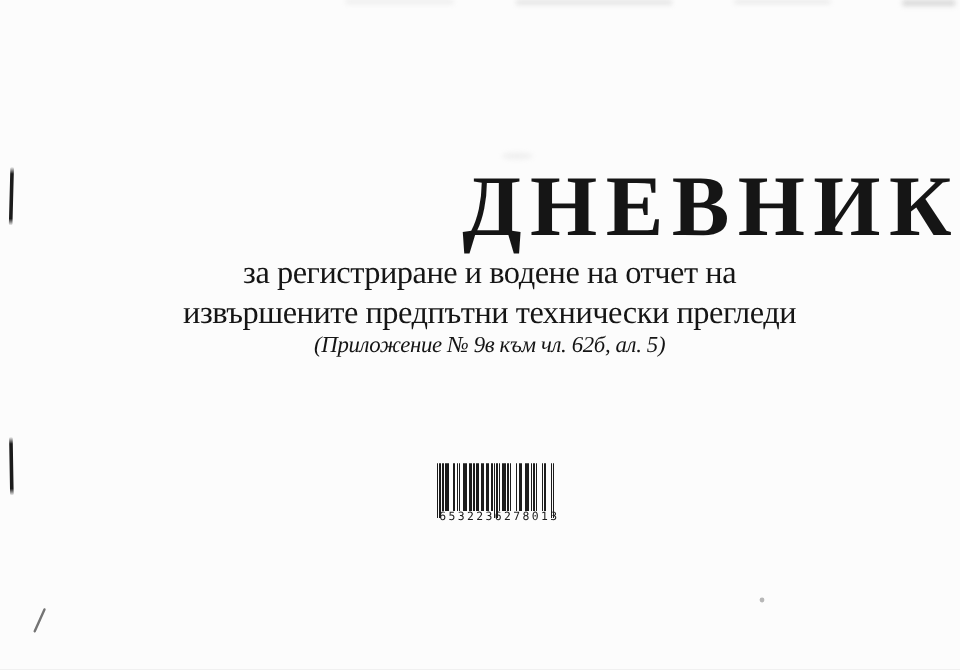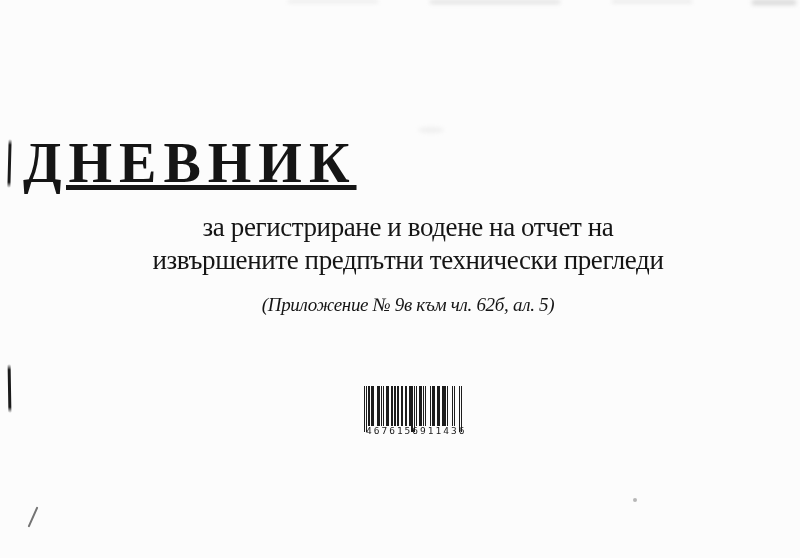--- a/index.html
+++ b/index.html
@@ -7,39 +7,37 @@
     position:relative;
     width:800px;height:558px;
     background:var(--paper,#fcfcfc);
     color:var(--ink,#151515);
     font-family:"Liberation Serif", serif;
     overflow:hidden;
   }
   .text-block{position:absolute;left:16px;top:0;width:784px;height:100%;}
   .doc-title{
     position:absolute;top:131px;left:0;width:100%;
-    text-align:left;
-    font-size:56px;font-weight:bold;
+    text-align:right;
+    font-size:72px;font-weight:bold;
     letter-spacing:7px;text-indent:7px;
     line-height:1.15;
     white-space:nowrap;
-    text-decoration:underline;
   }
   .doc-subtitle{
     position:absolute;top:211px;left:0;width:100%;
     text-align:center;
     font-size:27px;line-height:33px;letter-spacing:-0.4px;
     white-space:nowrap;
   }
   .doc-annotation{
     position:absolute;top:277px;left:0;width:100%;
     text-align:center;
     font-size:19px;font-style:italic;letter-spacing:-0.3px;
     white-space:nowrap;
-    margin-top:17px;
   }
   .barcode{position:absolute;left:364px;top:386px;width:100px;height:54px;}
   .barcode svg{position:absolute;left:0;top:0;fill:var(--barcode-ink,#1c1c1c);}
   .barcode-digits{
     position:absolute;left:0;top:39px;width:100%;
     text-align:center;
     font-family:"DejaVu Sans Mono", monospace;
     font-size:9.5px;letter-spacing:2px;text-indent:2px;
     color:var(--barcode-ink,#1c1c1c);
     white-space:nowrap;
@@ -134,19 +132,19 @@
         <rect x="72" y="0" width="1.08" height="40"></rect>
         <rect x="73" y="0" width="1.08" height="40"></rect>
         <rect x="76" y="0" width="1.08" height="40"></rect>
         <rect x="78" y="0" width="1.08" height="40"></rect>
         <rect x="80" y="0" width="1.08" height="40"></rect>
         <rect x="85" y="0" width="1.08" height="40"></rect>
         <rect x="87" y="0" width="1.08" height="40"></rect>
         <rect x="92" y="0" width="1.08" height="46"></rect>
         <rect x="94" y="0" width="1.08" height="46"></rect>
       </svg>
-    <div class="barcode-digits">4676156911436</div>
+    <div class="barcode-digits">6532236278013</div>
   </div>
 
   <div class="pen-scratch"></div>
   <div class="speck"></div>
 
 </div>
 
 </body></html>

